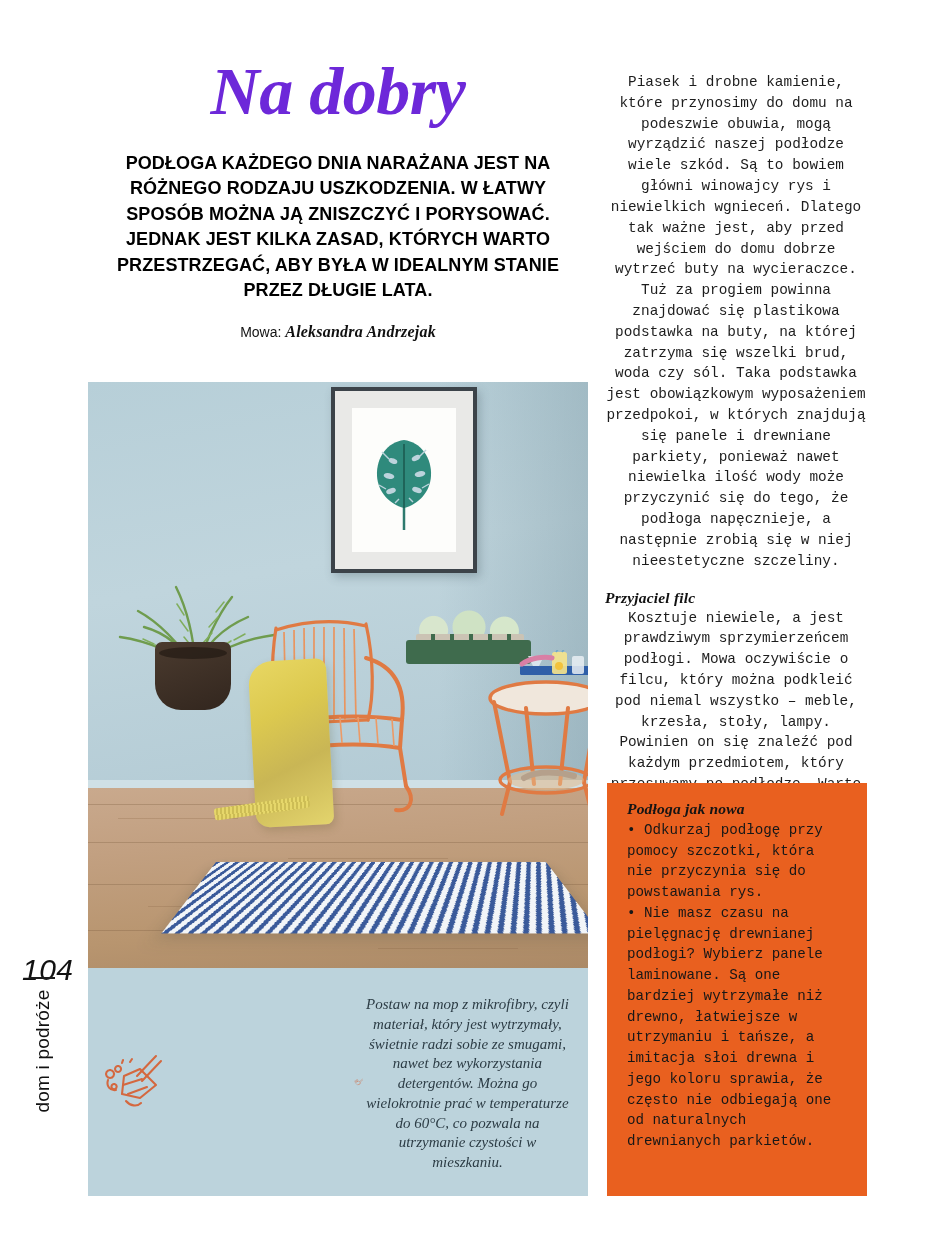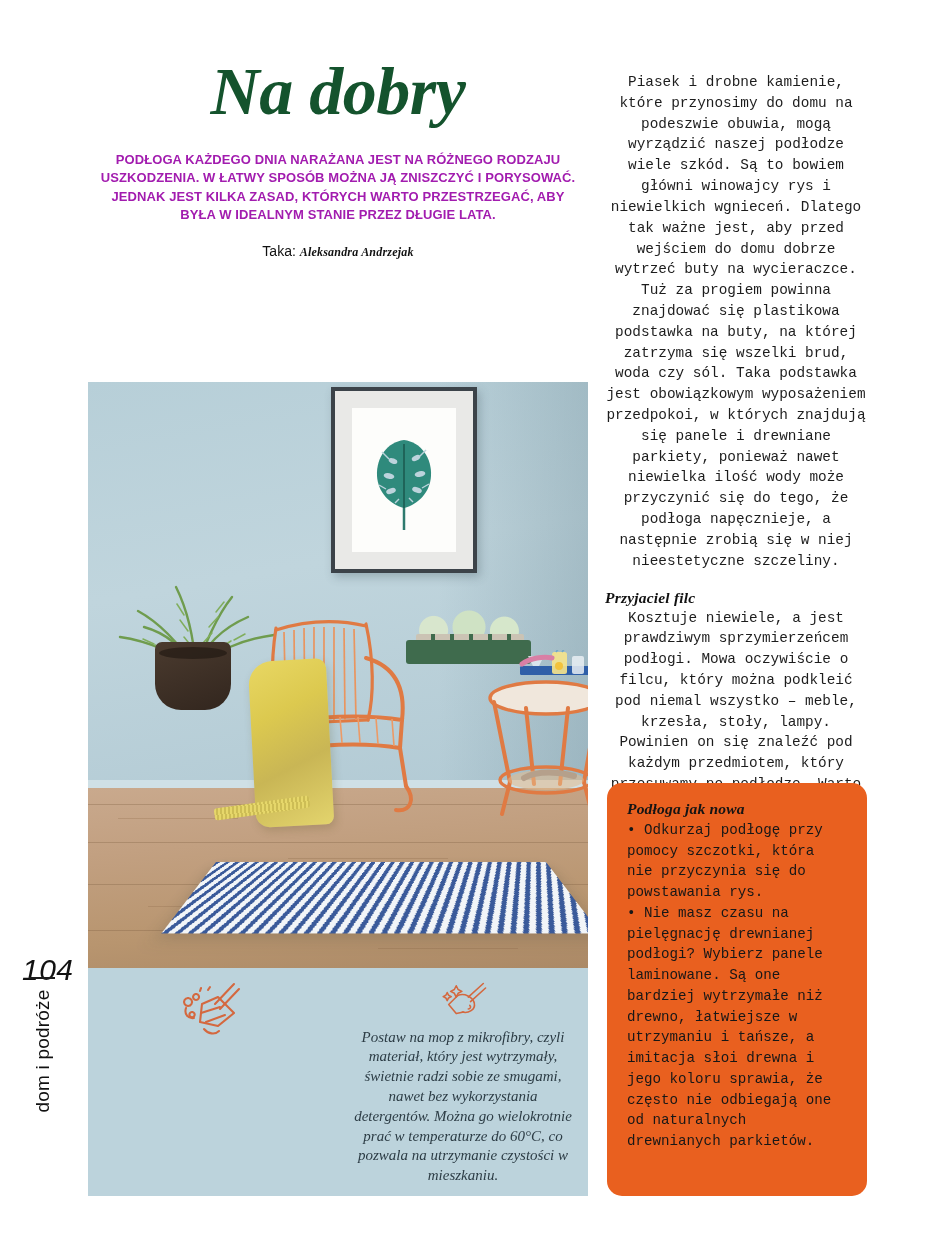--- a/index.html
+++ b/index.html
@@ -65,47 +65,47 @@
 
   .headline {
     margin: 0;
     padding: 58px 4px 0 4px;
     text-align: center;
     font-family: "Liberation Serif", serif;
     font-style: italic;
     font-weight: 700;
     font-size: 68px;
     line-height: 0.98;
-    color: #14532d;
+    color: #6d28d9;
     letter-spacing: -0.5px;
   }
   .headline .l2 { display: block; }
 
   .lead {
     margin: 26px 12px 0 12px;
     text-align: center;
     font-family: "Liberation Sans", sans-serif;
     font-weight: bold;
-    font-size: 13px;
+    font-size: 18px;
     line-height: 1.42;
-    color: #a21caf;
+    color: #000000;
     letter-spacing: 0.1px;
   }
 
   .byline {
     margin: 19px 0 0 0;
     text-align: center;
     font-size: 14px;
     color: #111;
   }
   .byline .author {
     font-family: "Liberation Serif", serif;
     font-style: italic;
     font-weight: 700;
-    font-size: 12px;
+    font-size: 16px;
     letter-spacing: 0.2px;
     text-align: center;
   }
 
   
   .photo {
     position: absolute;
     left: 88px;
     top: 382px;
     width: 500px;
@@ -223,21 +223,21 @@
     width: 500px;
     height: 228px;
     background: #bcd3dc;
     display: flex;
   }
   .tip {
     flex: 1 1 50%;
     padding: 14px 16px 10px 16px;
     box-sizing: border-box;
     display: flex;
-    flex-direction: column;
+    flex-direction: row;
     align-items: center;
   }
   .tip-icon { width: 62px; height: 58px; margin-bottom: 2px; }
   .tip-text {
     font-family: "Liberation Serif", serif;
     font-style: italic;
     font-size: 15.3px;
     line-height: 1.32;
     color: #2c3c45;
     text-align: center;
@@ -272,21 +272,20 @@
   
   .orange-box {
     position: absolute;
     left: 607px;
     top: 783px;
     width: 260px;
     height: 413px;
     background: #e9601f;
     box-sizing: border-box;
     padding: 17px 19px 10px 20px;
-    border-radius: 15px;
   }
   .orange-head {
     margin: 0 0 2px 0;
     font-family: "Liberation Serif", serif;
     font-style: italic;
     font-weight: 700;
     font-size: 15.5px;
     color: #141414;
     letter-spacing: 0.2px;
   }
@@ -306,21 +305,21 @@
   <div class="folio-rule"></div>
   <div class="rail-label">dom i podróże</div>
 </div>
 
 <div class="left-col">
   <h1 class="headline">
     <span>Na dobry</span>
   </h1>
   <p class="lead">PODŁOGA KAŻDEGO DNIA NARAŻANA JEST NA RÓŻNEGO RODZAJU USZKODZENIA. W ŁATWY SPOSÓB MOŻNA JĄ ZNISZCZYĆ I PORYSOWAĆ. JEDNAK JEST KILKA ZASAD, KTÓRYCH WARTO PRZESTRZEGAĆ, ABY BYŁA W IDEALNYM STANIE PRZEZ DŁUGIE LATA.</p>
   <p class="byline">
-    <span>Taka:</span>
+    <span>Mowa:</span>
     <span class="author">Aleksandra Andrzejak</span>
   </p>
 </div>
 
 <div class="photo">
   <div class="ph-wall"></div>
   <div class="ph-wall-shadow"></div>
 
   <div class="ph-frame">
     <div class="ph-mat"></div>

